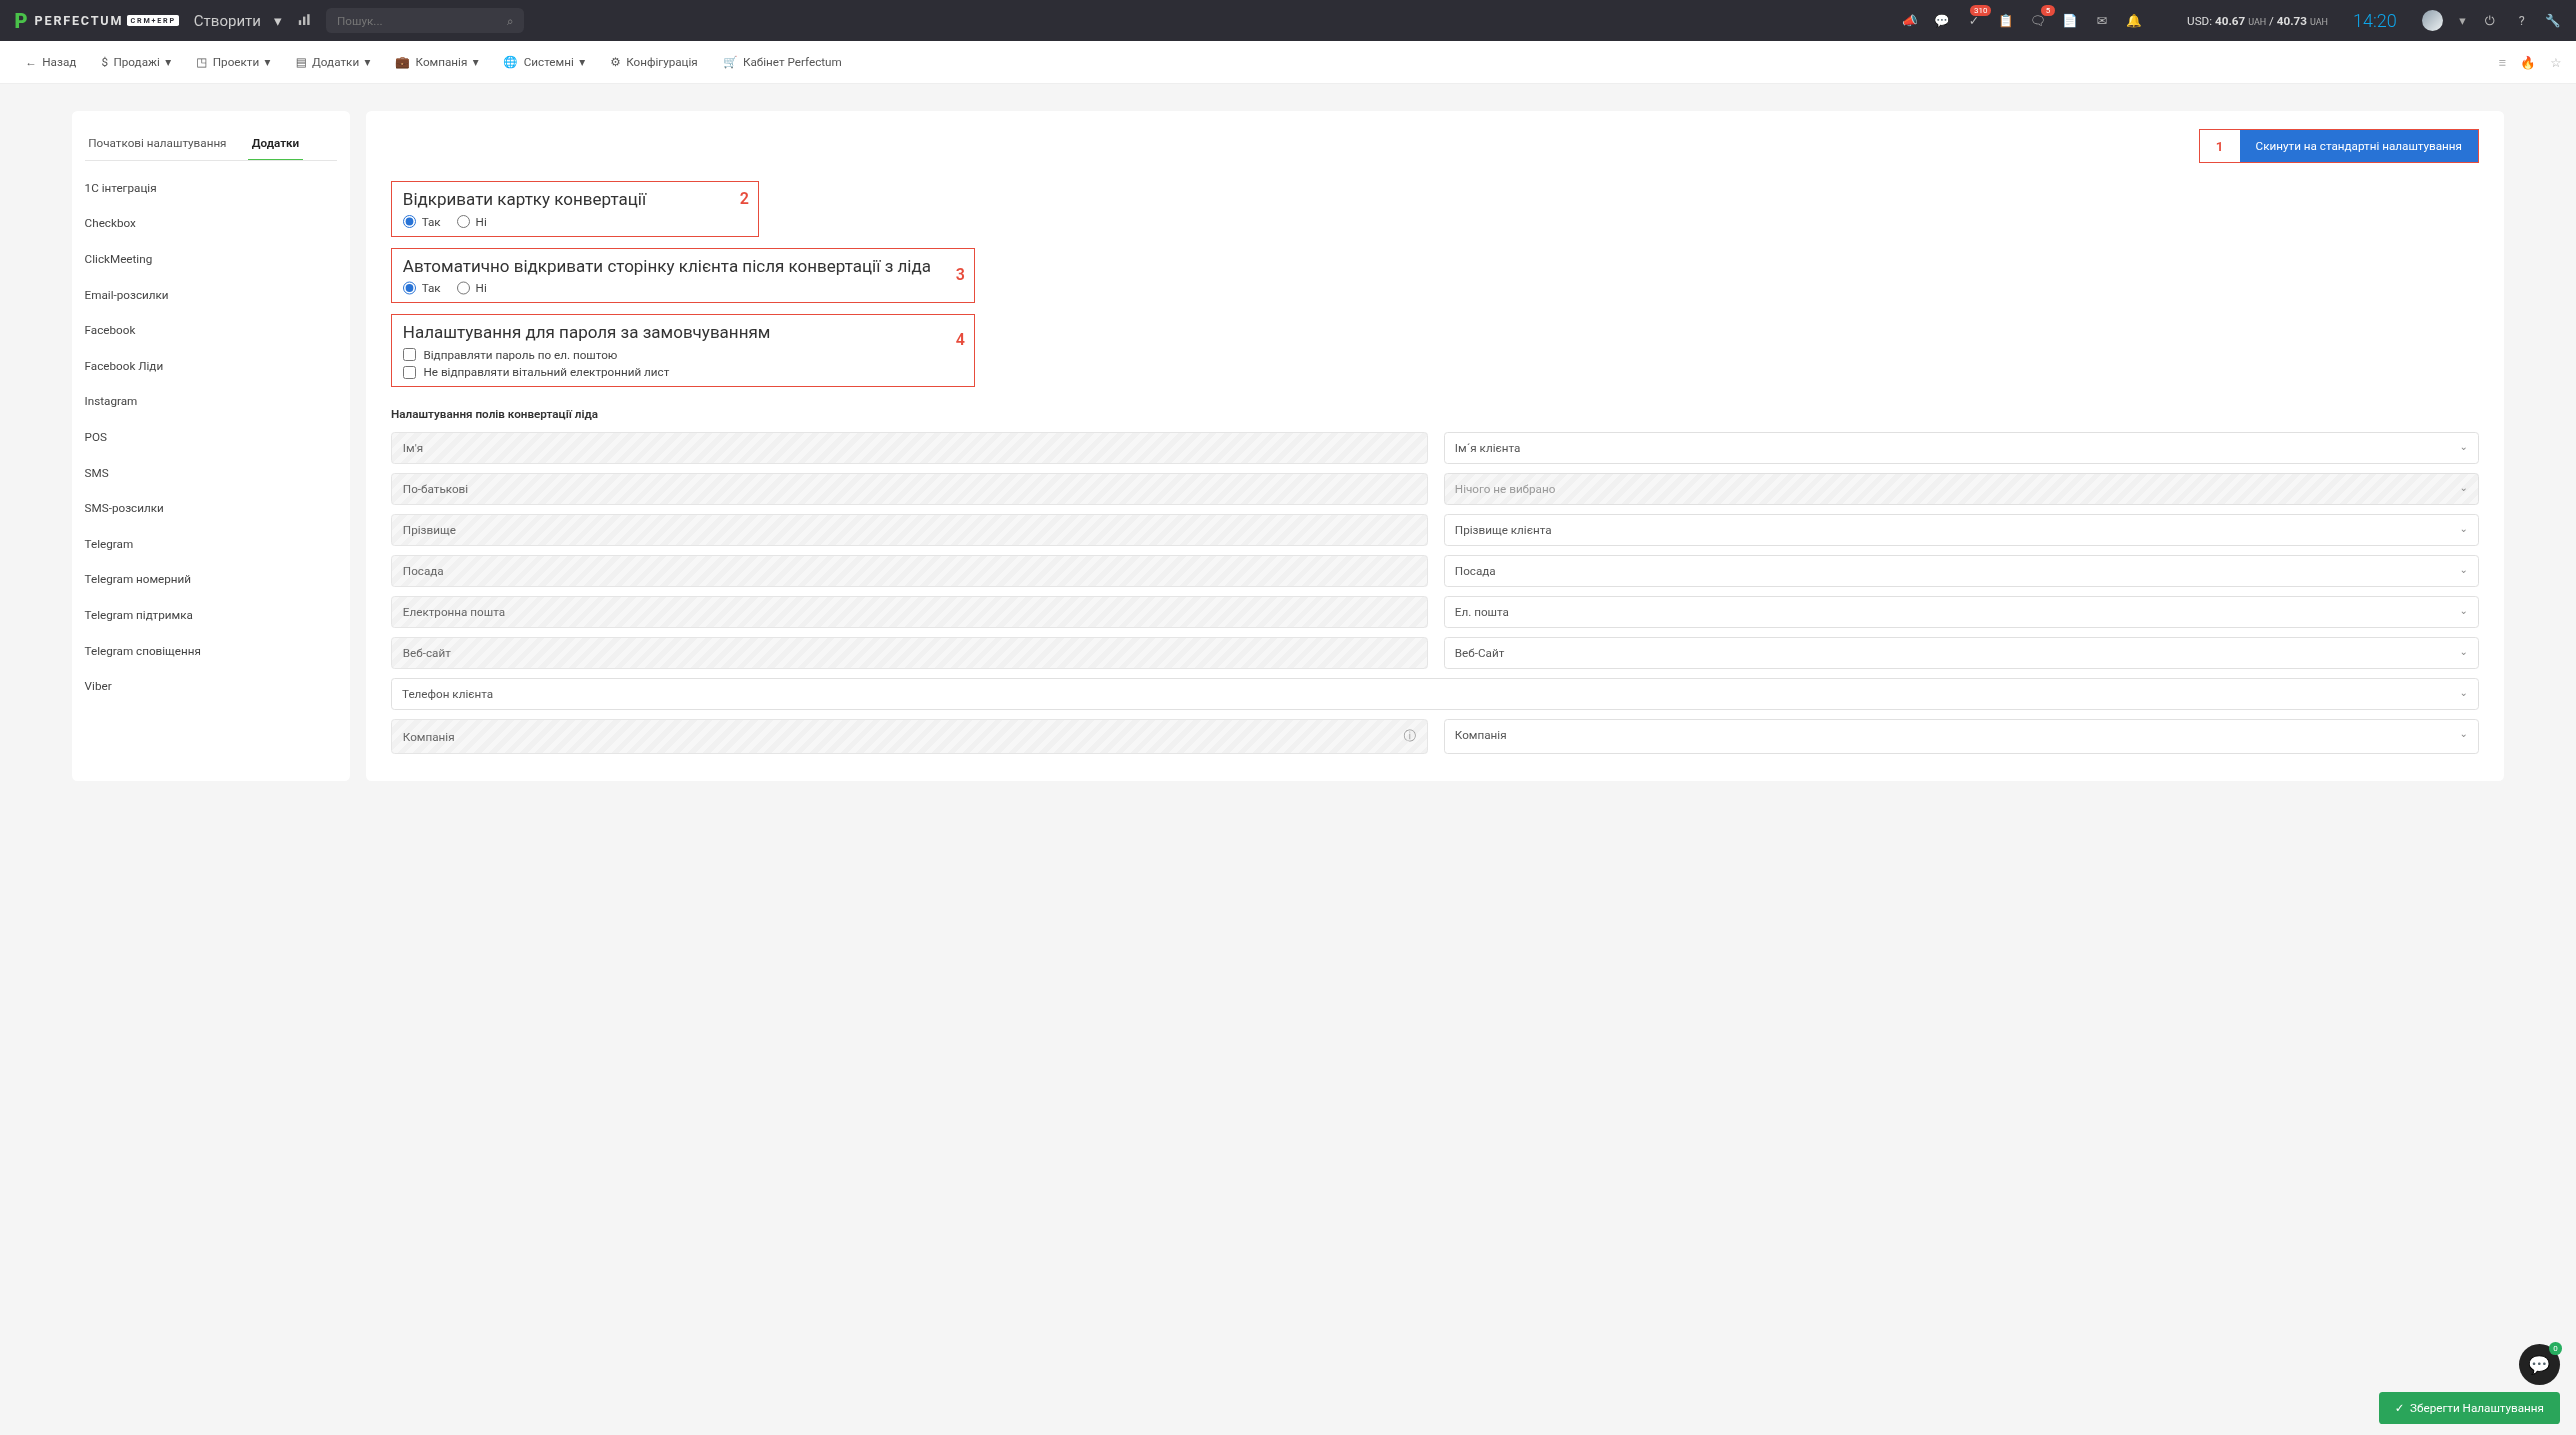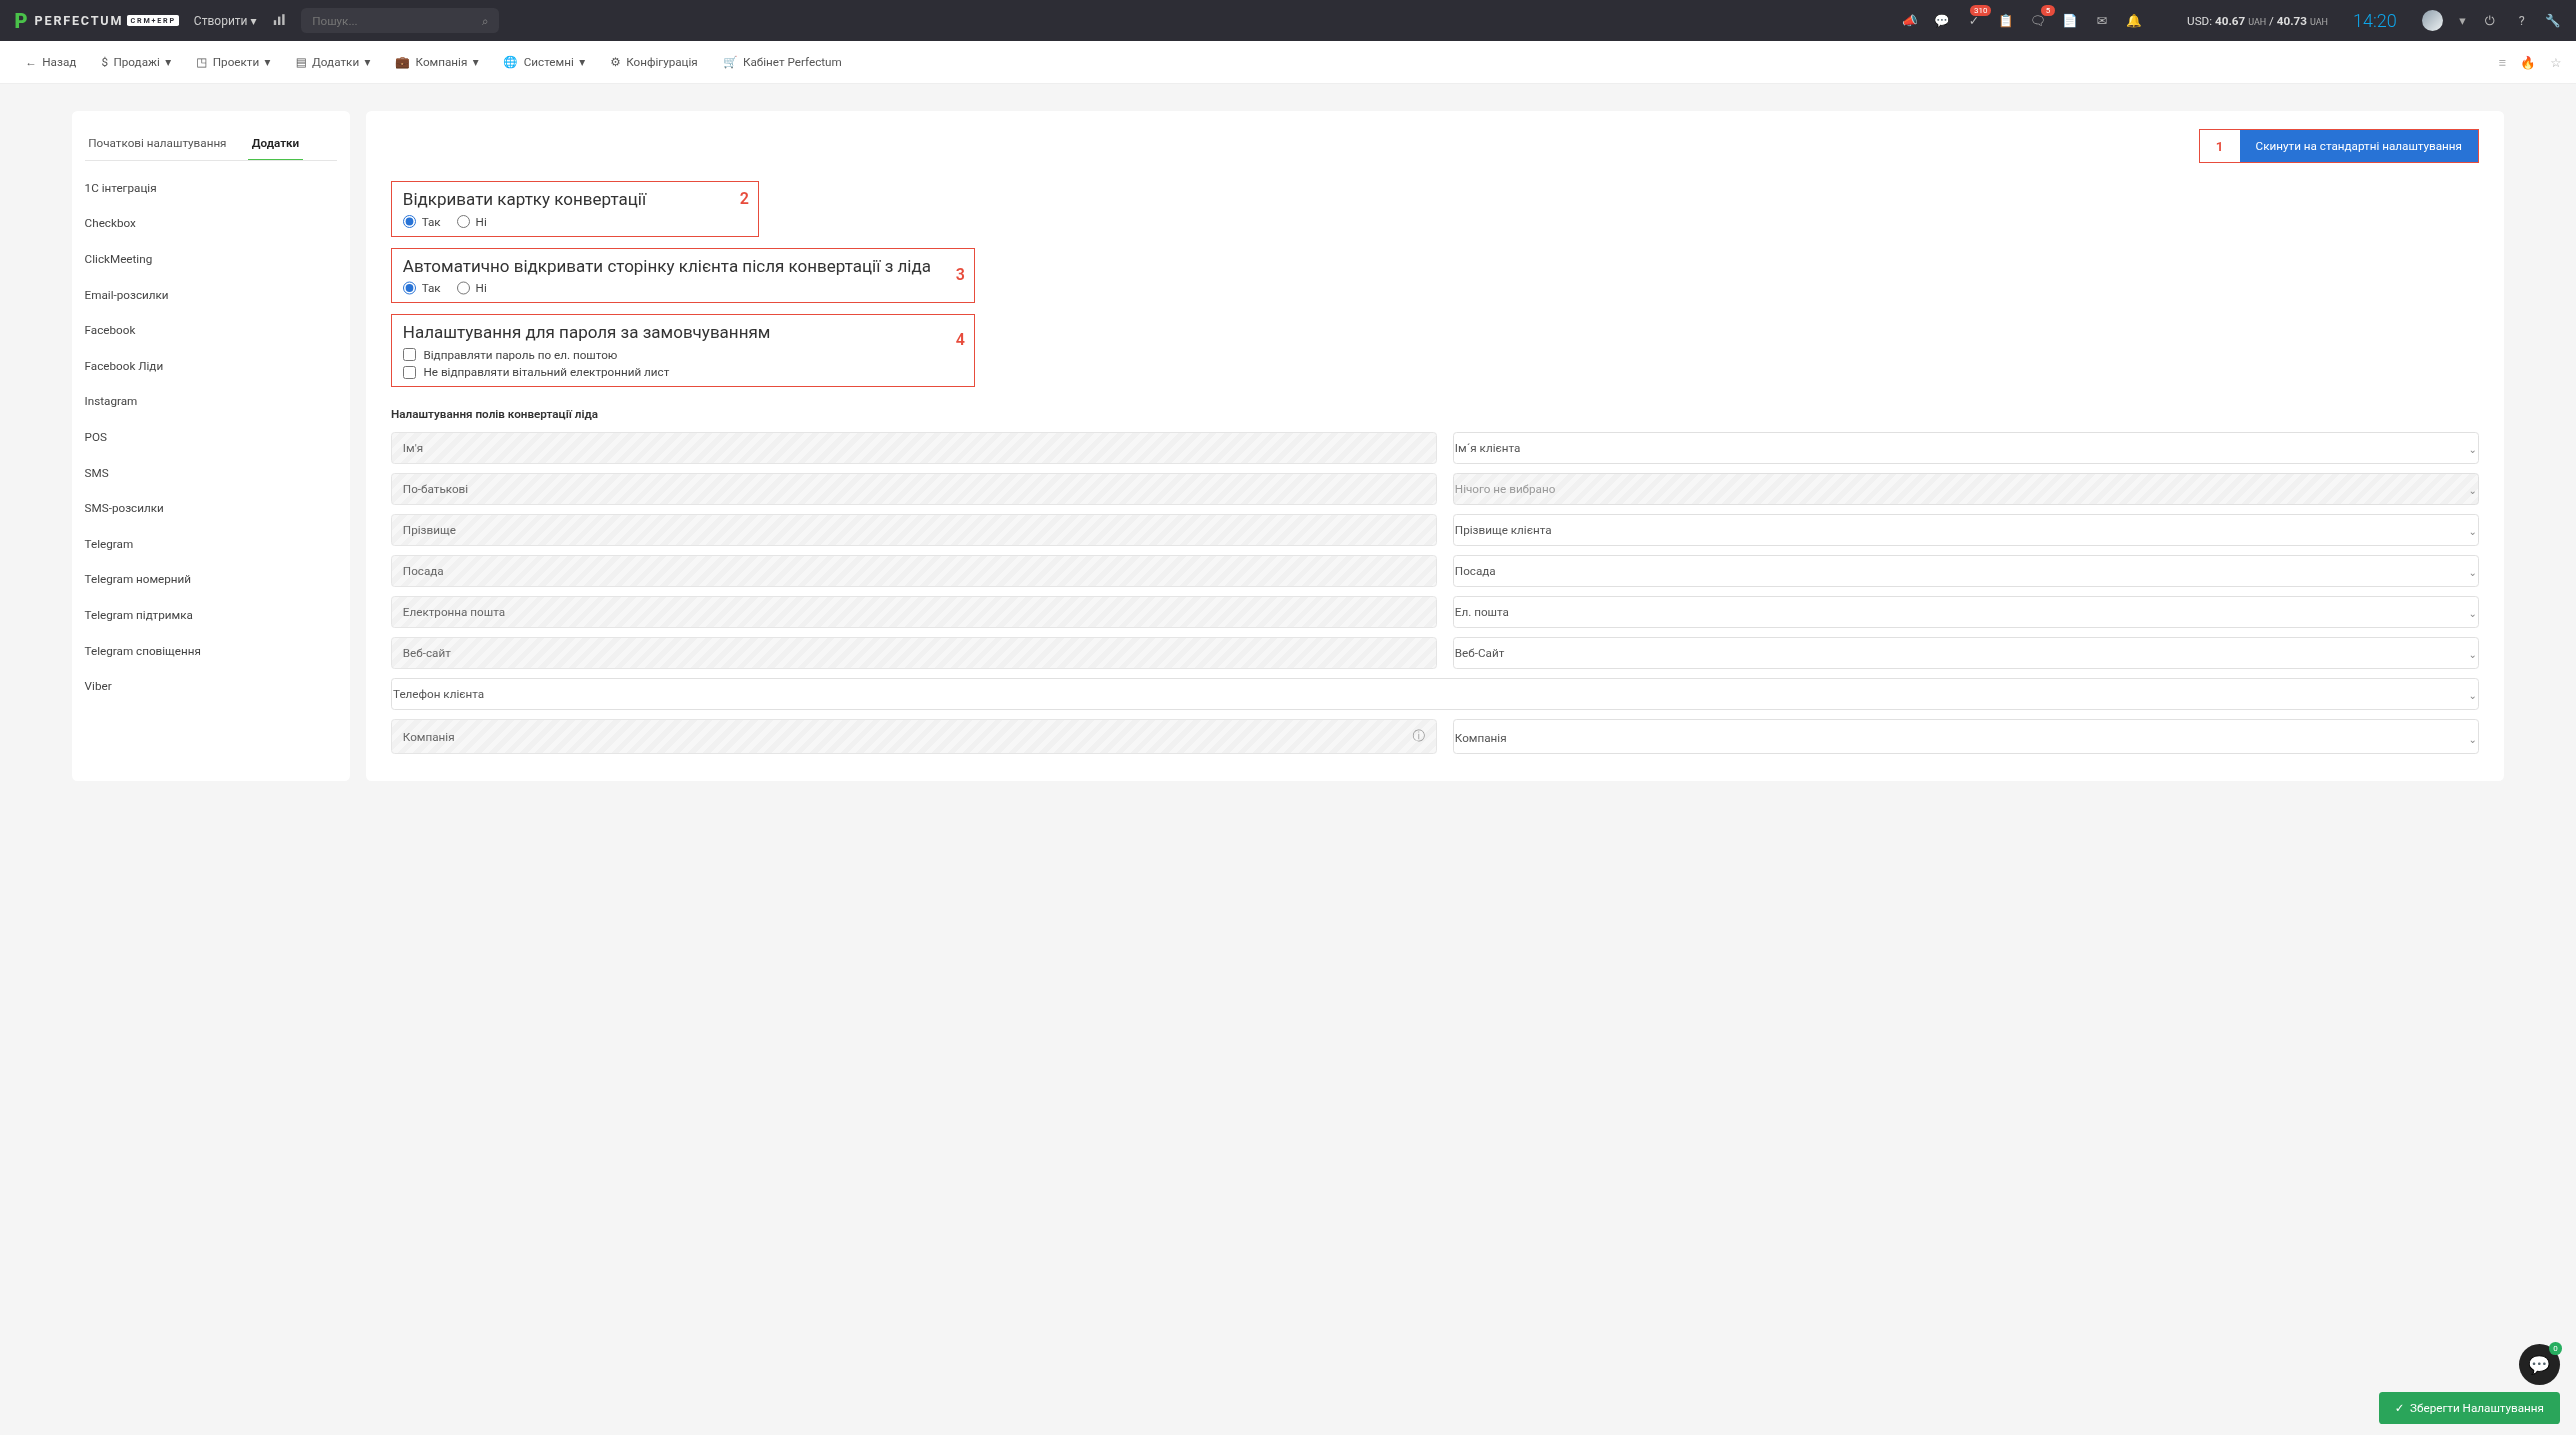--- a/index.html
+++ b/index.html
@@ -1,21 +1,21 @@
 <!DOCTYPE html>
 <html style="font-size:14.4px"><head>
 <meta charset="utf-8">
 <style>
 *{box-sizing:border-box;margin:0;padding:0;font-family:-apple-system,BlinkMacSystemFont,"Segoe UI",Roboto,sans-serif}
 body{background:#f5f5f5;color:#333;font-size:12.6px}
 .topbar{background:#2d2d35;height:41px;display:flex;align-items:center;padding:0 14.4px;gap:14.4px;color:#e0e0e0}
 .logo{display:flex;align-items:center;gap:5.4px;font-weight:700;letter-spacing:1.8px;font-size:12.6px}
 .logo-p{color:#4ac14a;font-size:20px;font-weight:900}
 .logo-sub{background:#fff;color:#2d2d35;font-size:7.2px;padding:0.9px 3.6px;border-radius:1.8px;margin-left:-1.8px}
-.create-btn{color:#ccc;cursor:pointer;display:flex;align-items:center;gap:3px;font-size:12px}
+.create-btn{color:#ccc;cursor:pointer;display:flex;align-items:center;gap:13px;font-size:15px}
 .search-box{background:#3a3a42;border-radius:5.4px;padding:5.4px 10.8px;width:198px;display:flex;align-items:center}
 .search-box input{background:transparent;border:none;color:#aaa;outline:none;width:100%;font-size:11.7px}
 .search-box .sicon{color:#888;font-size:11.7px}
 .top-icons{display:flex;gap:16px;align-items:center;margin-left:auto}
 .top-icon{width:16px;height:16px;color:#bbb;cursor:pointer;position:relative;display:flex;align-items:center;justify-content:center}
 .badge{position:absolute;top:-7.2px;right:-9px;background:#e74c3c;color:#fff;font-size:8px;padding:0.9px 3.6px;border-radius:7.2px;min-width:14.4px;text-align:center}
 .top-info{color:#ddd;font-size:11.7px;margin-left:29px}
 .top-info .unit{font-size:9px;color:#aaa}
 .clock{font-size:18px;color:#0ea5e9;font-weight:300;margin:0 9px}
 .avatar{width:21.6px;height:21.6px;border-radius:50%;background:linear-gradient(135deg,#8e9eab,#eef2f3)}
@@ -45,21 +45,21 @@
 .radio-row{display:flex;gap:16px;align-items:center}
 .radio-row label{display:flex;align-items:center;gap:5.4px;font-size:11.7px;color:#444}
 .radio-row input[type=radio]{accent-color:#2873d6;width:13.5px;height:13.5px}
 .cb-row{display:flex;flex-direction:column;gap:3.6px}
 .cb-row label{display:flex;align-items:center;gap:7.2px;font-size:11.7px;color:#444}
 .cb-row input[type=checkbox]{width:13.5px;height:13.5px}
 .fields-title{font-weight:600;font-size:11.7px;margin:20px 0 10.8px;color:#333}
 .field-row{display:flex;gap:16px;margin-bottom:9px}
 .field-left{flex:1;background:repeating-linear-gradient(135deg,#f7f7f7,#f7f7f7 5.4px,#f1f1f1 5.4px,#f1f1f1 10.8px);border:0.9px solid #e5e5e5;border-radius:3.6px;padding:8px 10.8px;color:#666;font-size:11.7px;display:flex;align-items:center;justify-content:space-between}
 .field-left .info-ic{color:#999;font-size:12.6px}
-.field-right{flex:1;background:#fff;border:0.9px solid #e0e0e0;border-radius:3.6px;padding:8px 1px;color:#555;font-size:11.7px;display:flex;align-items:flex-end;justify-content:space-between;cursor:pointer}
+.field-right{flex:1;background:#fff;border:0.9px solid #e0e0e0;border-radius:3.6px;padding:8px 10px;color:#555;font-size:11.7px;display:flex;align-items:flex-start;justify-content:space-between;cursor:pointer}
 .field-right.disabled{background:repeating-linear-gradient(135deg,#f7f7f7,#f7f7f7 5.4px,#f1f1f1 5.4px,#f1f1f1 10.8px);color:#999}
 .field-right .chev{color:#888;font-size:10px}
 .save-bar{position:fixed;bottom:10.8px;right:16px}
 .save-btn{background:#2aa55a;color:#fff;padding:9px 16px;border-radius:3.6px;font-size:11.7px;cursor:pointer;display:flex;align-items:center;gap:5.4px}
 .chat-fab{position:fixed;bottom:50px;right:16px;width:41px;height:41px;border-radius:50%;background:#222;color:#fff;display:flex;align-items:center;justify-content:center;font-size:18px;cursor:pointer}
 .chat-fab .dot{position:absolute;top:-1.8px;right:-1.8px;background:#27ae60;color:#fff;font-size:8px;width:12.6px;height:12.6px;border-radius:50%;display:flex;align-items:center;justify-content:center}
 svg{width:14.4px;height:14.4px;fill:currentColor}
 </style>
 </head>
 <body>

